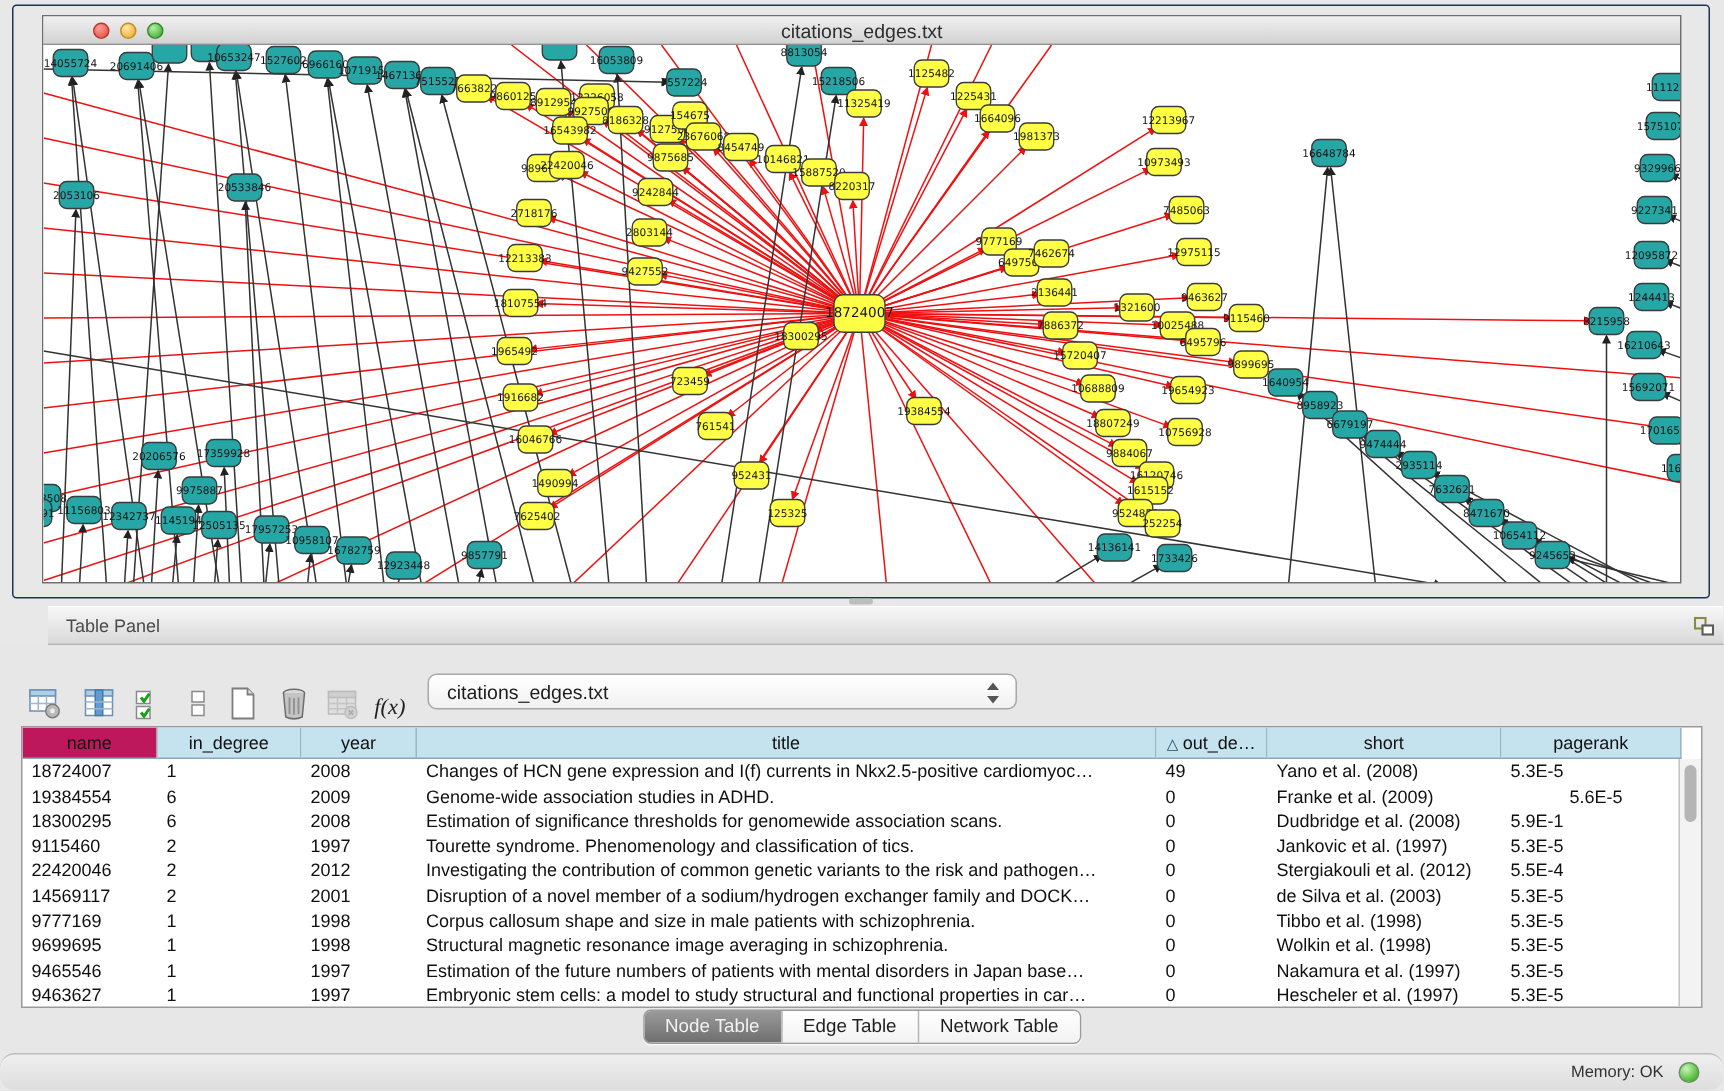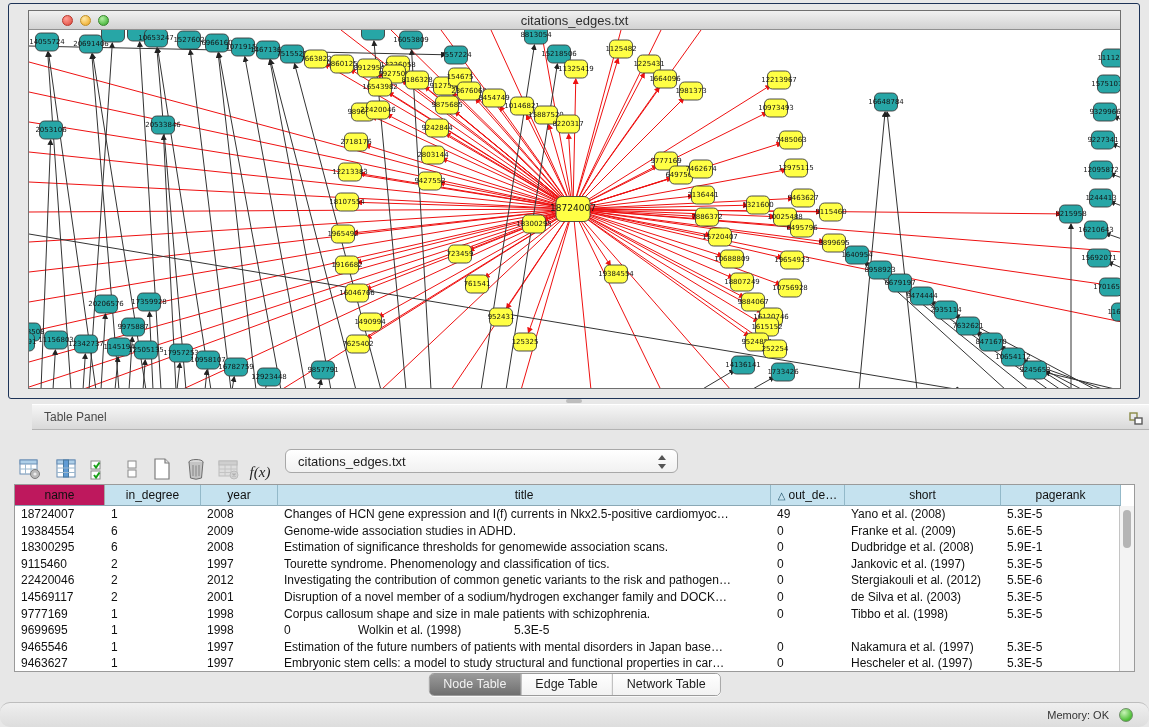--- a/index.html
+++ b/index.html
@@ -827,21 +827,21 @@
         <div class="td" style="width: 156px;">Yano et al. (2008)</div>
         <div class="td" style="width: 120px;">5.3E-5</div>
       </div>
       <div class="trow">
         <div class="td" style="width: 90px;">19384554</div>
         <div class="td" style="width: 96px;">6</div>
         <div class="td" style="width: 77px;">2009</div>
         <div class="td" style="width: 493px;">Genome-wide association studies in ADHD.</div>
         <div class="td" style="width: 74px;">0</div>
         <div class="td" style="width: 156px;">Franke et al. (2009)</div>
-        <div class="td" style="width: 120px;">5.6E-5</div>
+        <div class="td" style="width: 120px; text-align: center;">5.6E-5</div>
       </div>
       <div class="trow">
         <div class="td" style="width: 90px;">18300295</div>
         <div class="td" style="width: 96px;">6</div>
         <div class="td" style="width: 77px;">2008</div>
         <div class="td" style="width: 493px;">Estimation of significance thresholds for genomewide association scans.</div>
         <div class="td" style="width: 74px;">0</div>
         <div class="td" style="width: 156px;">Dudbridge et al. (2008)</div>
         <div class="td" style="width: 120px;">5.9E-1</div>
       </div>
@@ -854,21 +854,21 @@
         <div class="td" style="width: 156px;">Jankovic et al. (1997)</div>
         <div class="td" style="width: 120px;">5.3E-5</div>
       </div>
       <div class="trow">
         <div class="td" style="width: 90px;">22420046</div>
         <div class="td" style="width: 96px;">2</div>
         <div class="td" style="width: 77px;">2012</div>
         <div class="td" style="width: 493px;">Investigating the contribution of common genetic variants to the risk and pathogen…</div>
         <div class="td" style="width: 74px;">0</div>
         <div class="td" style="width: 156px;">Stergiakouli et al. (2012)</div>
-        <div class="td" style="width: 120px;">5.5E-6</div>
+        <div class="td" style="width: 120px;">5.5E-4</div>
       </div>
       <div class="trow">
         <div class="td" style="width: 90px;">14569117</div>
         <div class="td" style="width: 96px;">2</div>
         <div class="td" style="width: 77px;">2001</div>
         <div class="td" style="width: 493px;">Disruption of a novel member of a sodium/hydrogen exchanger family and DOCK…</div>
         <div class="td" style="width: 74px;">0</div>
         <div class="td" style="width: 156px;">de Silva et al. (2003)</div>
         <div class="td" style="width: 120px;">5.3E-5</div>
       </div>
@@ -878,20 +878,21 @@
         <div class="td" style="width: 77px;">1998</div>
         <div class="td" style="width: 493px;">Corpus callosum shape and size in male patients with schizophrenia.</div>
         <div class="td" style="width: 74px;">0</div>
         <div class="td" style="width: 156px;">Tibbo et al. (1998)</div>
         <div class="td" style="width: 120px;">5.3E-5</div>
       </div>
       <div class="trow">
         <div class="td" style="width: 90px;">9699695</div>
         <div class="td" style="width: 96px;">1</div>
         <div class="td" style="width: 77px;">1998</div>
+        <div class="td" style="width: 493px;">Structural magnetic resonance image averaging in schizophrenia.</div>
         <div class="td" style="width: 74px;">0</div>
         <div class="td" style="width: 156px;">Wolkin et al. (1998)</div>
         <div class="td" style="width: 120px;">5.3E-5</div>
       </div>
       <div class="trow">
         <div class="td" style="width: 90px;">9465546</div>
         <div class="td" style="width: 96px;">1</div>
         <div class="td" style="width: 77px;">1997</div>
         <div class="td" style="width: 493px;">Estimation of the future numbers of patients with mental disorders in Japan base…</div>
         <div class="td" style="width: 74px;">0</div>

